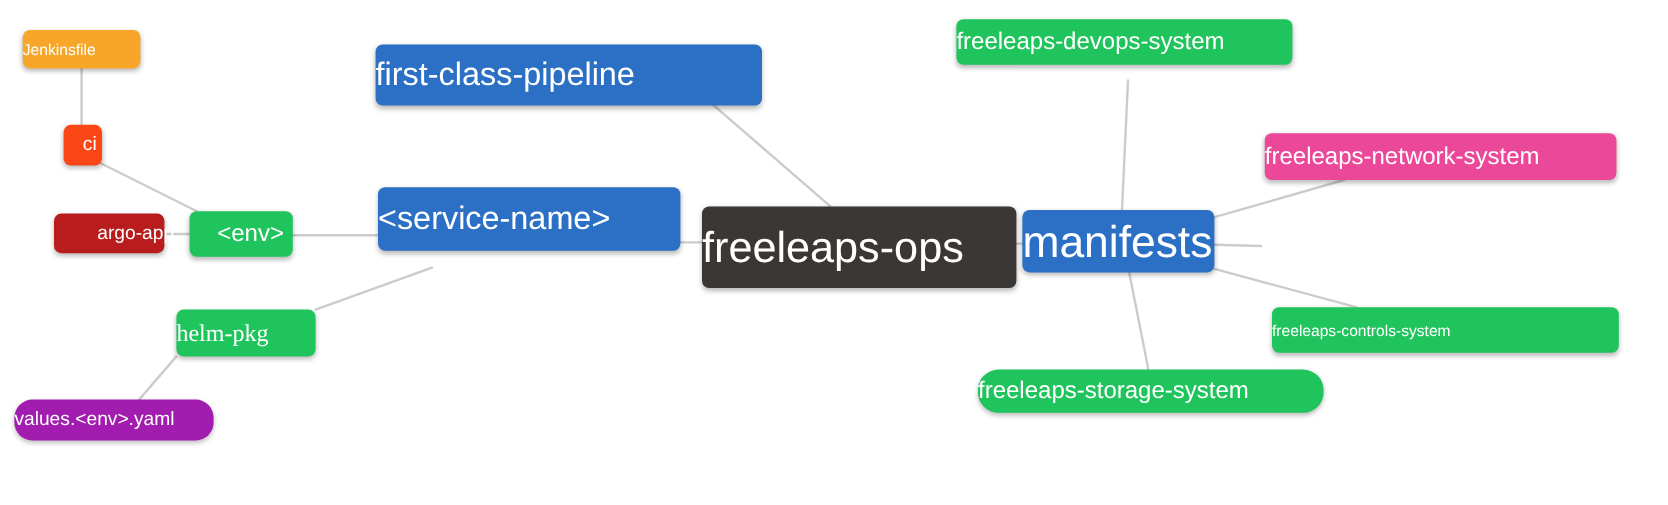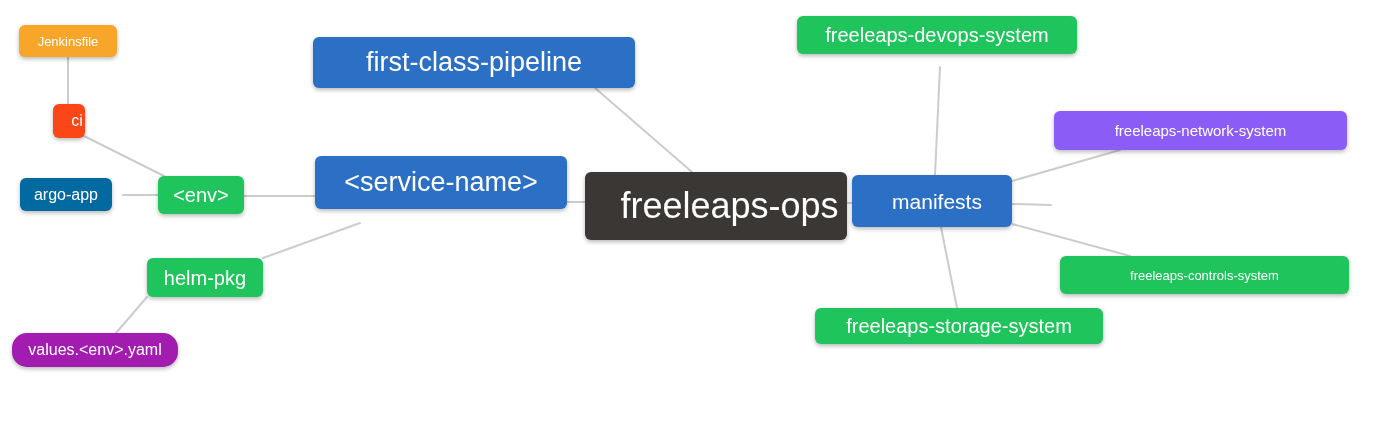--- a/index.html
+++ b/index.html
@@ -27,21 +27,20 @@
     position: absolute;
     left: 0;
     top: 0;
     width: 100%;
     height: 100%;
   }
   .node {
     position: absolute;
     display: flex;
     align-items: center;
-    justify-content: center;
     color: #ffffff;
     border-radius: 6px;
     box-shadow: 0 2px 4px rgba(0,0,0,0.28);
     white-space: nowrap;
     cursor: pointer;
     box-sizing: border-box;
     line-height: 1;
     user-select: none;
   }
 </style>
@@ -59,56 +58,56 @@
       <line x1="595" y1="88" x2="692" y2="172" stroke="#CCCCCC" stroke-width="2" stroke-linecap="round"></line>
       <line x1="567" y1="202" x2="585" y2="202" stroke="#CCCCCC" stroke-width="2" stroke-linecap="round"></line>
       <line x1="847" y1="203" x2="852" y2="203" stroke="#CCCCCC" stroke-width="2" stroke-linecap="round"></line>
       <line x1="940" y1="67" x2="935" y2="175" stroke="#CCCCCC" stroke-width="2" stroke-linecap="round"></line>
       <line x1="1012" y1="181" x2="1120" y2="150" stroke="#CCCCCC" stroke-width="2" stroke-linecap="round"></line>
       <line x1="1012" y1="204" x2="1051" y2="205" stroke="#CCCCCC" stroke-width="2" stroke-linecap="round"></line>
       <line x1="1012" y1="224" x2="1130" y2="256" stroke="#CCCCCC" stroke-width="2" stroke-linecap="round"></line>
       <line x1="941" y1="227" x2="957" y2="308" stroke="#CCCCCC" stroke-width="2" stroke-linecap="round"></line>
     </svg>
   <div id="node-layer">
-      <div class="node" style="left: 585px; top: 172px; width: 262px; height: 68px; font-size: 36px; background: rgb(58, 55, 52); padding-left: 27px;">
+      <div class="node" style="left: 585px; top: 172px; width: 262px; height: 68px; font-size: 36px; background: rgb(58, 55, 52);">
         <span>freeleaps-ops</span>
       </div>
       <div class="node" style="left: 313px; top: 37px; width: 322px; height: 51px; font-size: 27px; background: rgb(43, 112, 196);">
         <span>first-class-pipeline</span>
       </div>
       <div class="node" style="left: 315px; top: 156px; width: 252px; height: 53px; font-size: 27px; background: rgb(43, 112, 196);">
         <span>&lt;service-name&gt;</span>
       </div>
-      <div class="node" style="left: 852px; top: 175px; width: 160px; height: 52px; font-size: 21px; background: rgb(43, 112, 196); padding-left: 10px;">
+      <div class="node" style="left: 852px; top: 175px; width: 160px; height: 52px; font-size: 37px; background: rgb(43, 112, 196);">
         <span>manifests</span>
       </div>
-      <div class="node" style="left: 158px; top: 176px; width: 86px; height: 38px; font-size: 20px; background: rgb(32, 196, 92);">
+      <div class="node" style="left: 158px; top: 176px; width: 86px; height: 38px; font-size: 20px; background: rgb(32, 196, 92); padding-left: 23px;">
         <span>&lt;env&gt;</span>
       </div>
-      <div class="node" style="left: 147px; top: 258px; width: 116px; height: 39px; font-size: 20px; background: rgb(32, 196, 92);">
+      <div class="node" style="left: 147px; top: 258px; width: 116px; height: 39px; font-size: 20px; background: rgb(32, 196, 92); font-family: Liberation Serif, serif;">
         <span>helm-pkg</span>
       </div>
       <div class="node" style="left: 53px; top: 104px; width: 32px; height: 34px; font-size: 16px; background: rgb(251, 70, 22); padding-left: 16px;">
         <span>ci</span>
       </div>
-      <div class="node" style="left: 20px; top: 178px; width: 92px; height: 33px; font-size: 16px; background: #0369a1;">
+      <div class="node" style="left: 45px; top: 178px; width: 92px; height: 33px; font-size: 16px; background: #b91c1c; padding-left: 36px;">
         <span>argo-app</span>
       </div>
       <div class="node" style="left: 12px; top: 333px; width: 166px; height: 34px; font-size: 16px; background: #a21caf; border-radius: 15px;">
         <span>values.&lt;env&gt;.yaml</span>
       </div>
       <div class="node" style="left: 19px; top: 25px; width: 98px; height: 32px; font-size: 13px; background: rgb(248, 166, 42);">
         <span>Jenkinsfile</span>
       </div>
       <div class="node" style="left: 797px; top: 16px; width: 280px; height: 38px; font-size: 20px; background: rgb(32, 196, 92);">
         <span>freeleaps-devops-system</span>
       </div>
-      <div class="node" style="left: 1054px; top: 111px; width: 293px; height: 39px; font-size: 15px; background: #8b5cf6;">
+      <div class="node" style="left: 1054px; top: 111px; width: 293px; height: 39px; font-size: 20px; background: #ec4899;">
         <span>freeleaps-network-system</span>
       </div>
       <div class="node" style="left: 1060px; top: 256px; width: 289px; height: 38px; font-size: 13px; background: rgb(32, 196, 92);">
         <span>freeleaps-controls-system</span>
       </div>
-      <div class="node" style="left: 815px; top: 308px; width: 288px; height: 36px; font-size: 20px; background: rgb(32, 196, 92);">
+      <div class="node" style="left: 815px; top: 308px; width: 288px; height: 36px; font-size: 20px; background: rgb(32, 196, 92); border-radius: 17px;">
         <span>freeleaps-storage-system</span>
       </div>
     </div>
 </div>
 
 </body></html>

